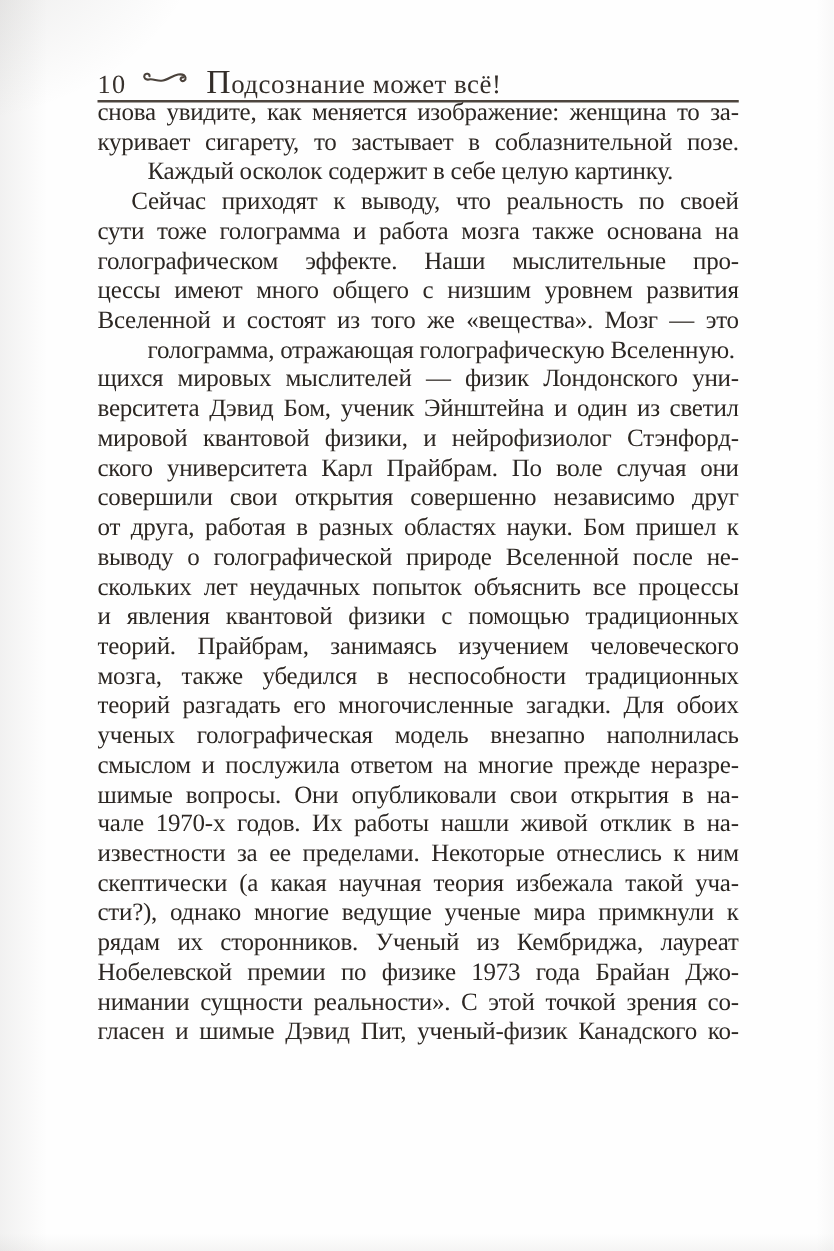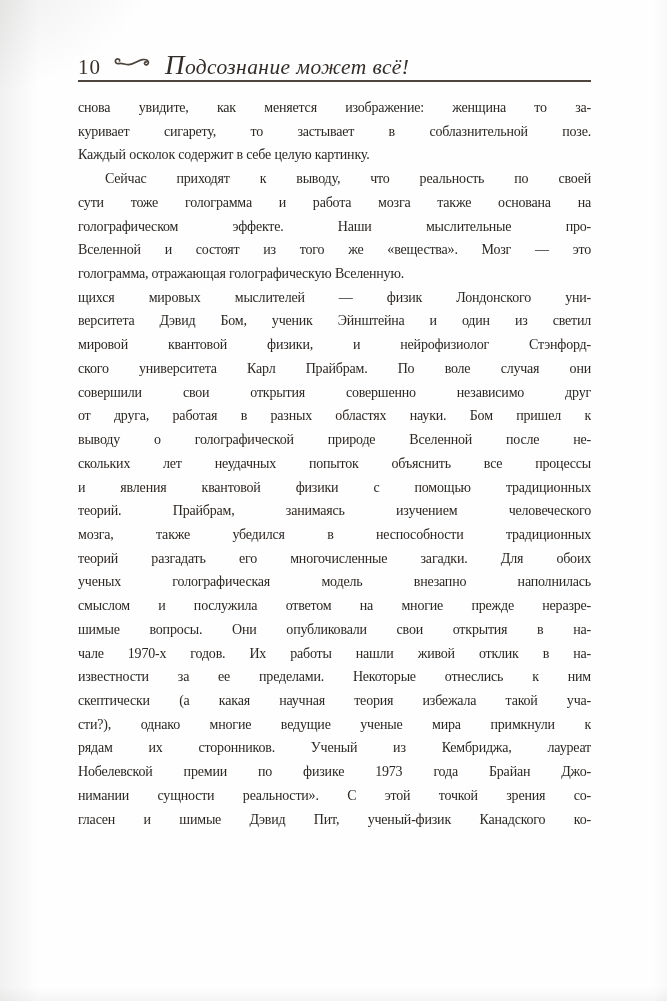--- a/index.html
+++ b/index.html
@@ -34,55 +34,54 @@
   .page-num {
     font-size: 21px;
     letter-spacing: 1px;
   }
   .ornament {
     display: inline-block;
     margin: 0 13px 0 11px;
     align-self: center;
   }
   .running-title {
-    font-style: italic;
     font-size: 21.5px;
     letter-spacing: 0.4px;
     color: #332d29;
   }
   .running-title::first-letter {
     font-size: 27px;
   }
   .rule {
     position: absolute;
     left: 78px;
     top: 80px;
     width: 513px;
     height: 2px;
     background: #4d453e;
   }
   .text-block {
     position: absolute;
     left: 78px;
-    top: 96px;
+    top: 79px;
     width: 513px;
-    font-size: 14px;
+    font-size: 20px;
     letter-spacing: -0.2px;
     color: #2c2723;
   }
   .line {
     height: 23.72px;
     line-height: 23.72px;
     text-align: justify;
     text-align-last: justify;
     overflow: hidden;
     white-space: nowrap;
   }
   .line.indent { text-indent: 27px; }
-  .line.short { text-align-last: left; }
+  .line.short { text-align-last: left; margin-left: 40px; }
 </style>
 </head>
 <body>
 
 <div class="page">
 
   <header class="page-header">
     <span class="page-num">10</span>
     <span class="ornament">
       <svg width="40" height="16" viewBox="0 0 40 16" aria-hidden="true">
@@ -104,20 +103,21 @@
   <main class="text-block" id="text-block">
       <div class="paragraph">
         <div class="line">снова увидите, как меняется изображение: женщина то за-</div>
         <div class="line">куривает сигарету, то застывает в соблазнительной позе.</div>
         <div class="line short">Каждый осколок содержит в себе целую картинку.</div>
       </div>
       <div class="paragraph">
         <div class="line indent">Сейчас приходят к выводу, что реальность по своей</div>
         <div class="line">сути тоже голограмма и работа мозга также основана на</div>
         <div class="line">голографическом эффекте. Наши мыслительные про-</div>
+        <div class="line">цессы имеют много общего с низшим уровнем развития</div>
         <div class="line">Вселенной и состоят из того же «вещества». Мозг — это</div>
         <div class="line short">голограмма, отражающая голографическую Вселенную.</div>
       </div>
       <div class="paragraph">
         <div class="line">щихся мировых мыслителей — физик Лондонского уни-</div>
         <div class="line">верситета Дэвид Бом, ученик Эйнштейна и один из светил</div>
         <div class="line">мировой квантовой физики, и нейрофизиолог Стэнфорд-</div>
         <div class="line">ского университета Карл Прайбрам. По воле случая они</div>
         <div class="line">совершили свои открытия совершенно независимо друг</div>
         <div class="line">от друга, работая в разных областях науки. Бом пришел к</div>

